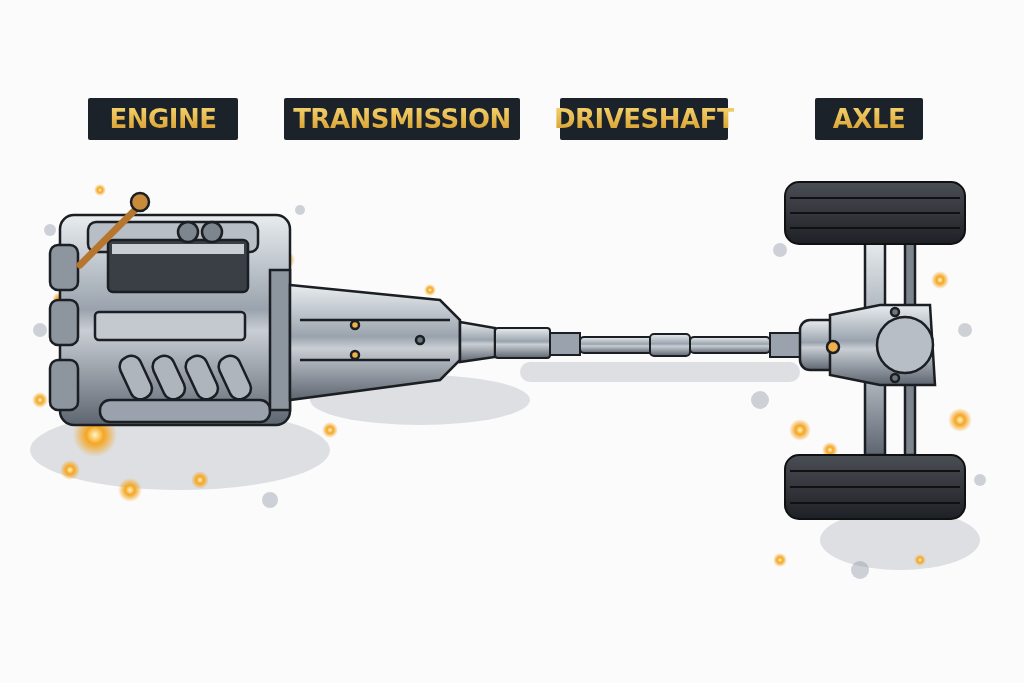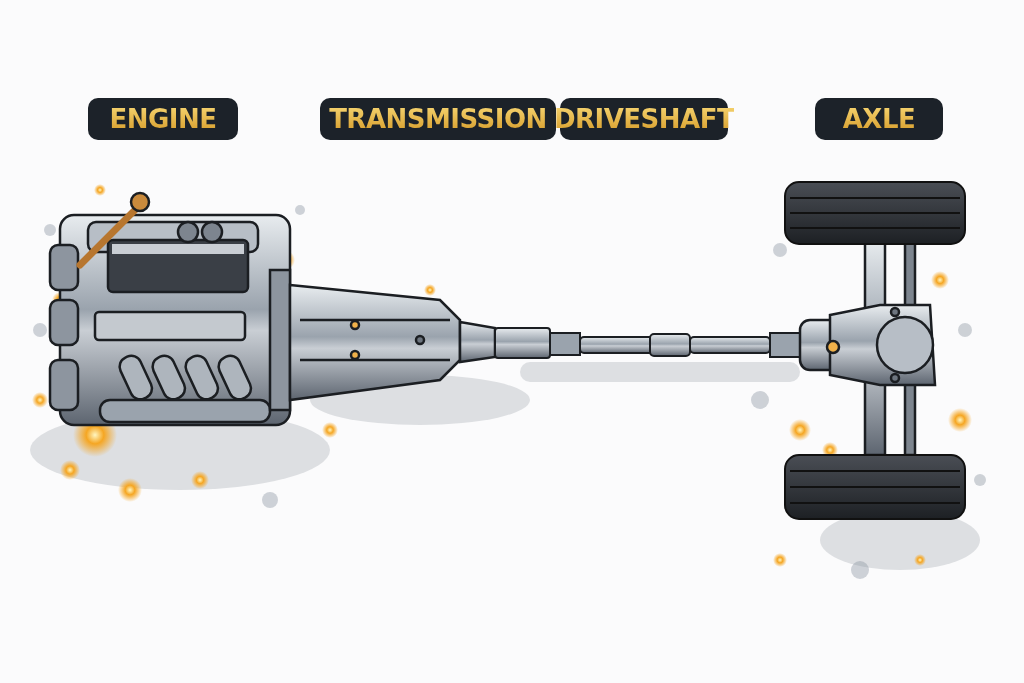--- a/index.html
+++ b/index.html
@@ -1,34 +1,34 @@
 <!DOCTYPE html>
 <html><head>
 <meta charset="utf-8">
 <style>
   html, body { margin:0; padding:0; }
   body { width:1024px; height:683px; background:#fbfbfc; position:relative; overflow:hidden; font-family:"DejaVu Sans", sans-serif; }
-  .label { position:absolute; background:#1c2229; display:flex; align-items:center; justify-content:center; height:42px; border-radius:10px; }
+  .label { position:absolute; background:#1c2229; display:flex; align-items:center; justify-content:center; height:42px; border-radius:2px; }
   .label span { font-family:"DejaVu Sans", sans-serif; font-weight:bold; font-size:26px; letter-spacing:-0.5px;
     background:linear-gradient(#f7d774, #d59a27); -webkit-background-clip:text; background-clip:text; color:transparent; }
   svg.art { position:absolute; left:0; top:0; }
 </style>
 </head>
 <body>
 
 <div class="label" style="left:88px;top:98px;width:150px;">
   <span>ENGINE</span>
 </div>
-<div class="label" style="left:284px;top:98px;width:236px;margin-left:36px;">
+<div class="label" style="left:284px;top:98px;width:236px;">
   <span>TRANSMISSION</span>
 </div>
 <div class="label" style="left:560px;top:98px;width:168px;">
   <span>DRIVESHAFT</span>
 </div>
-<div class="label" style="left:815px;top:98px;width:128px;">
+<div class="label" style="left:815px;top:98px;width:108px;">
   <span>AXLE</span>
 </div>
 
 <svg class="art" width="1024" height="683" viewBox="0 0 1024 683">
   <defs>
     <linearGradient id="metal" x1="0" y1="0" x2="0" y2="1">
       <stop offset="0" stop-color="#e8ecef"></stop>
       <stop offset="0.45" stop-color="#9aa3ad"></stop>
       <stop offset="0.55" stop-color="#c9ced4"></stop>
       <stop offset="1" stop-color="#5d6570"></stop>

